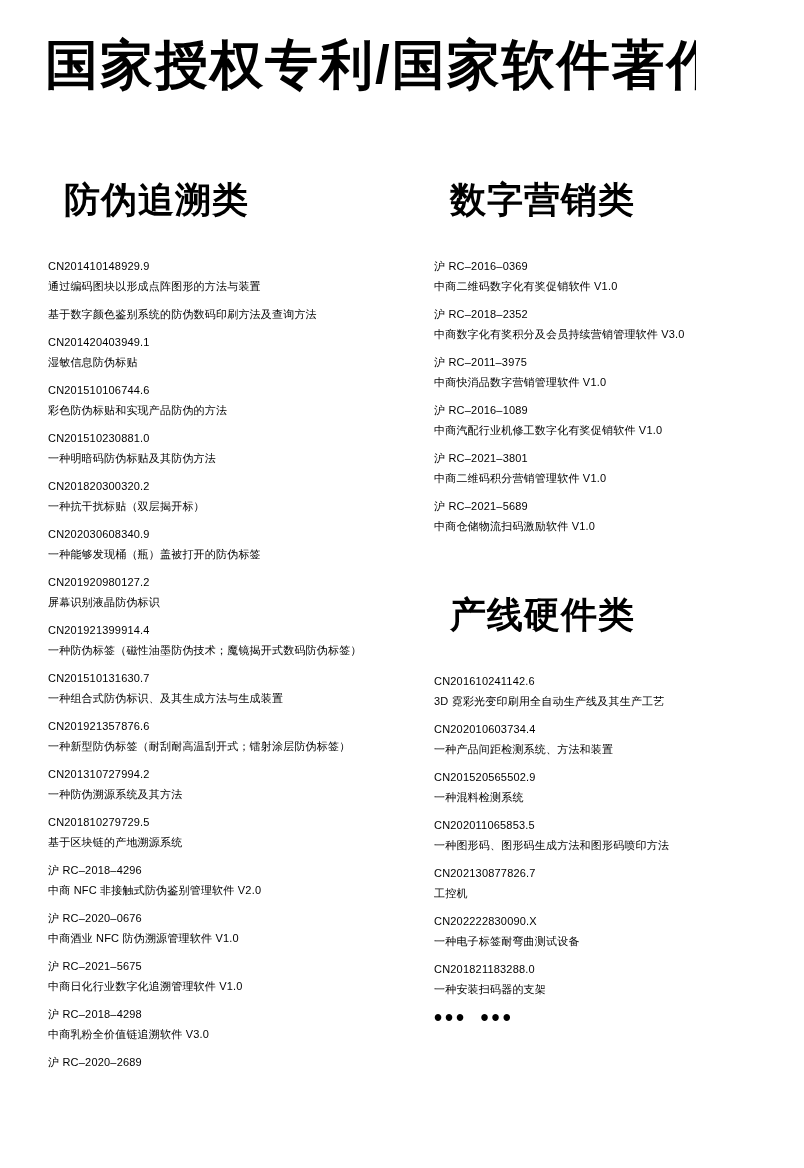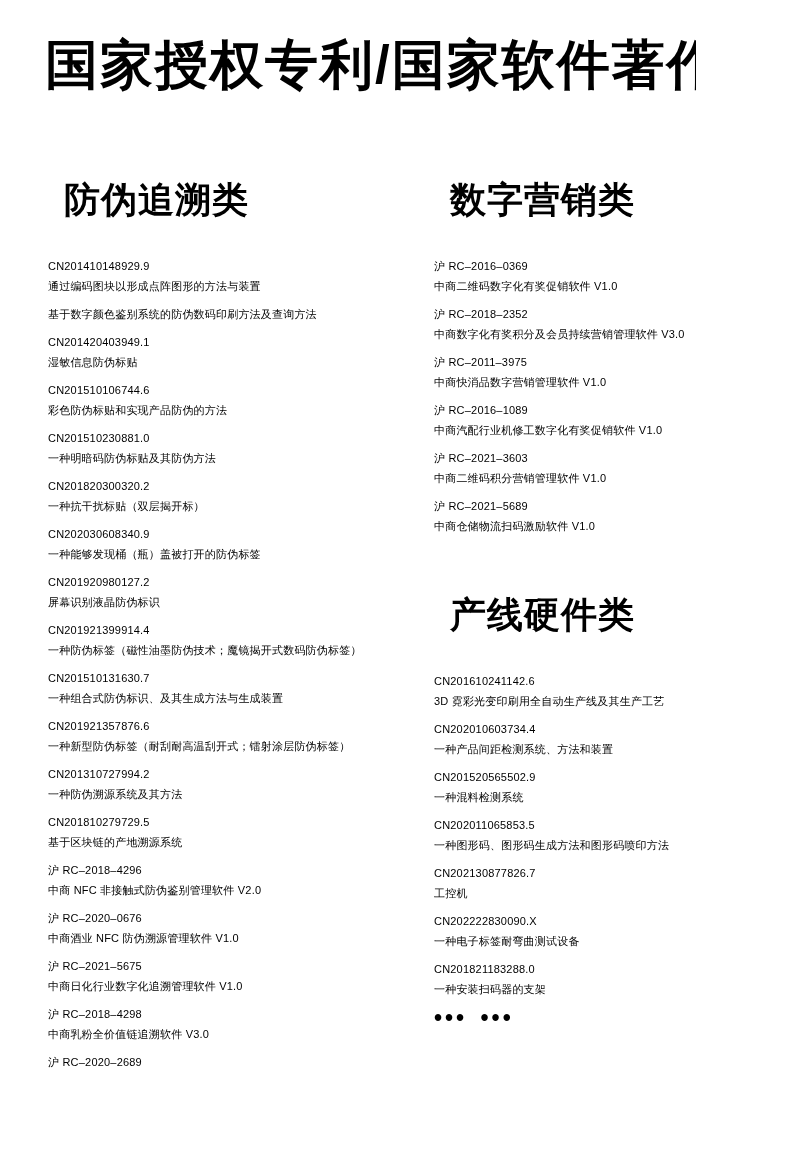--- a/index.html
+++ b/index.html
@@ -167,21 +167,21 @@
           </div>
           <div class="item">
             <div class="num">沪 RC–2011–3975</div>
             <div class="desc">中商快消品数字营销管理软件 V1.0</div>
           </div>
           <div class="item">
             <div class="num">沪 RC–2016–1089</div>
             <div class="desc">中商汽配行业机修工数字化有奖促销软件 V1.0</div>
           </div>
           <div class="item">
-            <div class="num">沪 RC–2021–3603</div>
+            <div class="num">沪 RC–2021–3801</div>
             <div class="desc">中商二维码积分营销管理软件 V1.0</div>
           </div>
           <div class="item">
             <div class="num">沪 RC–2021–5689</div>
             <div class="desc">中商仓储物流扫码激励软件 V1.0</div>
           </div>
         </div>
     </section>
 
     <section class="section section-hardware">

